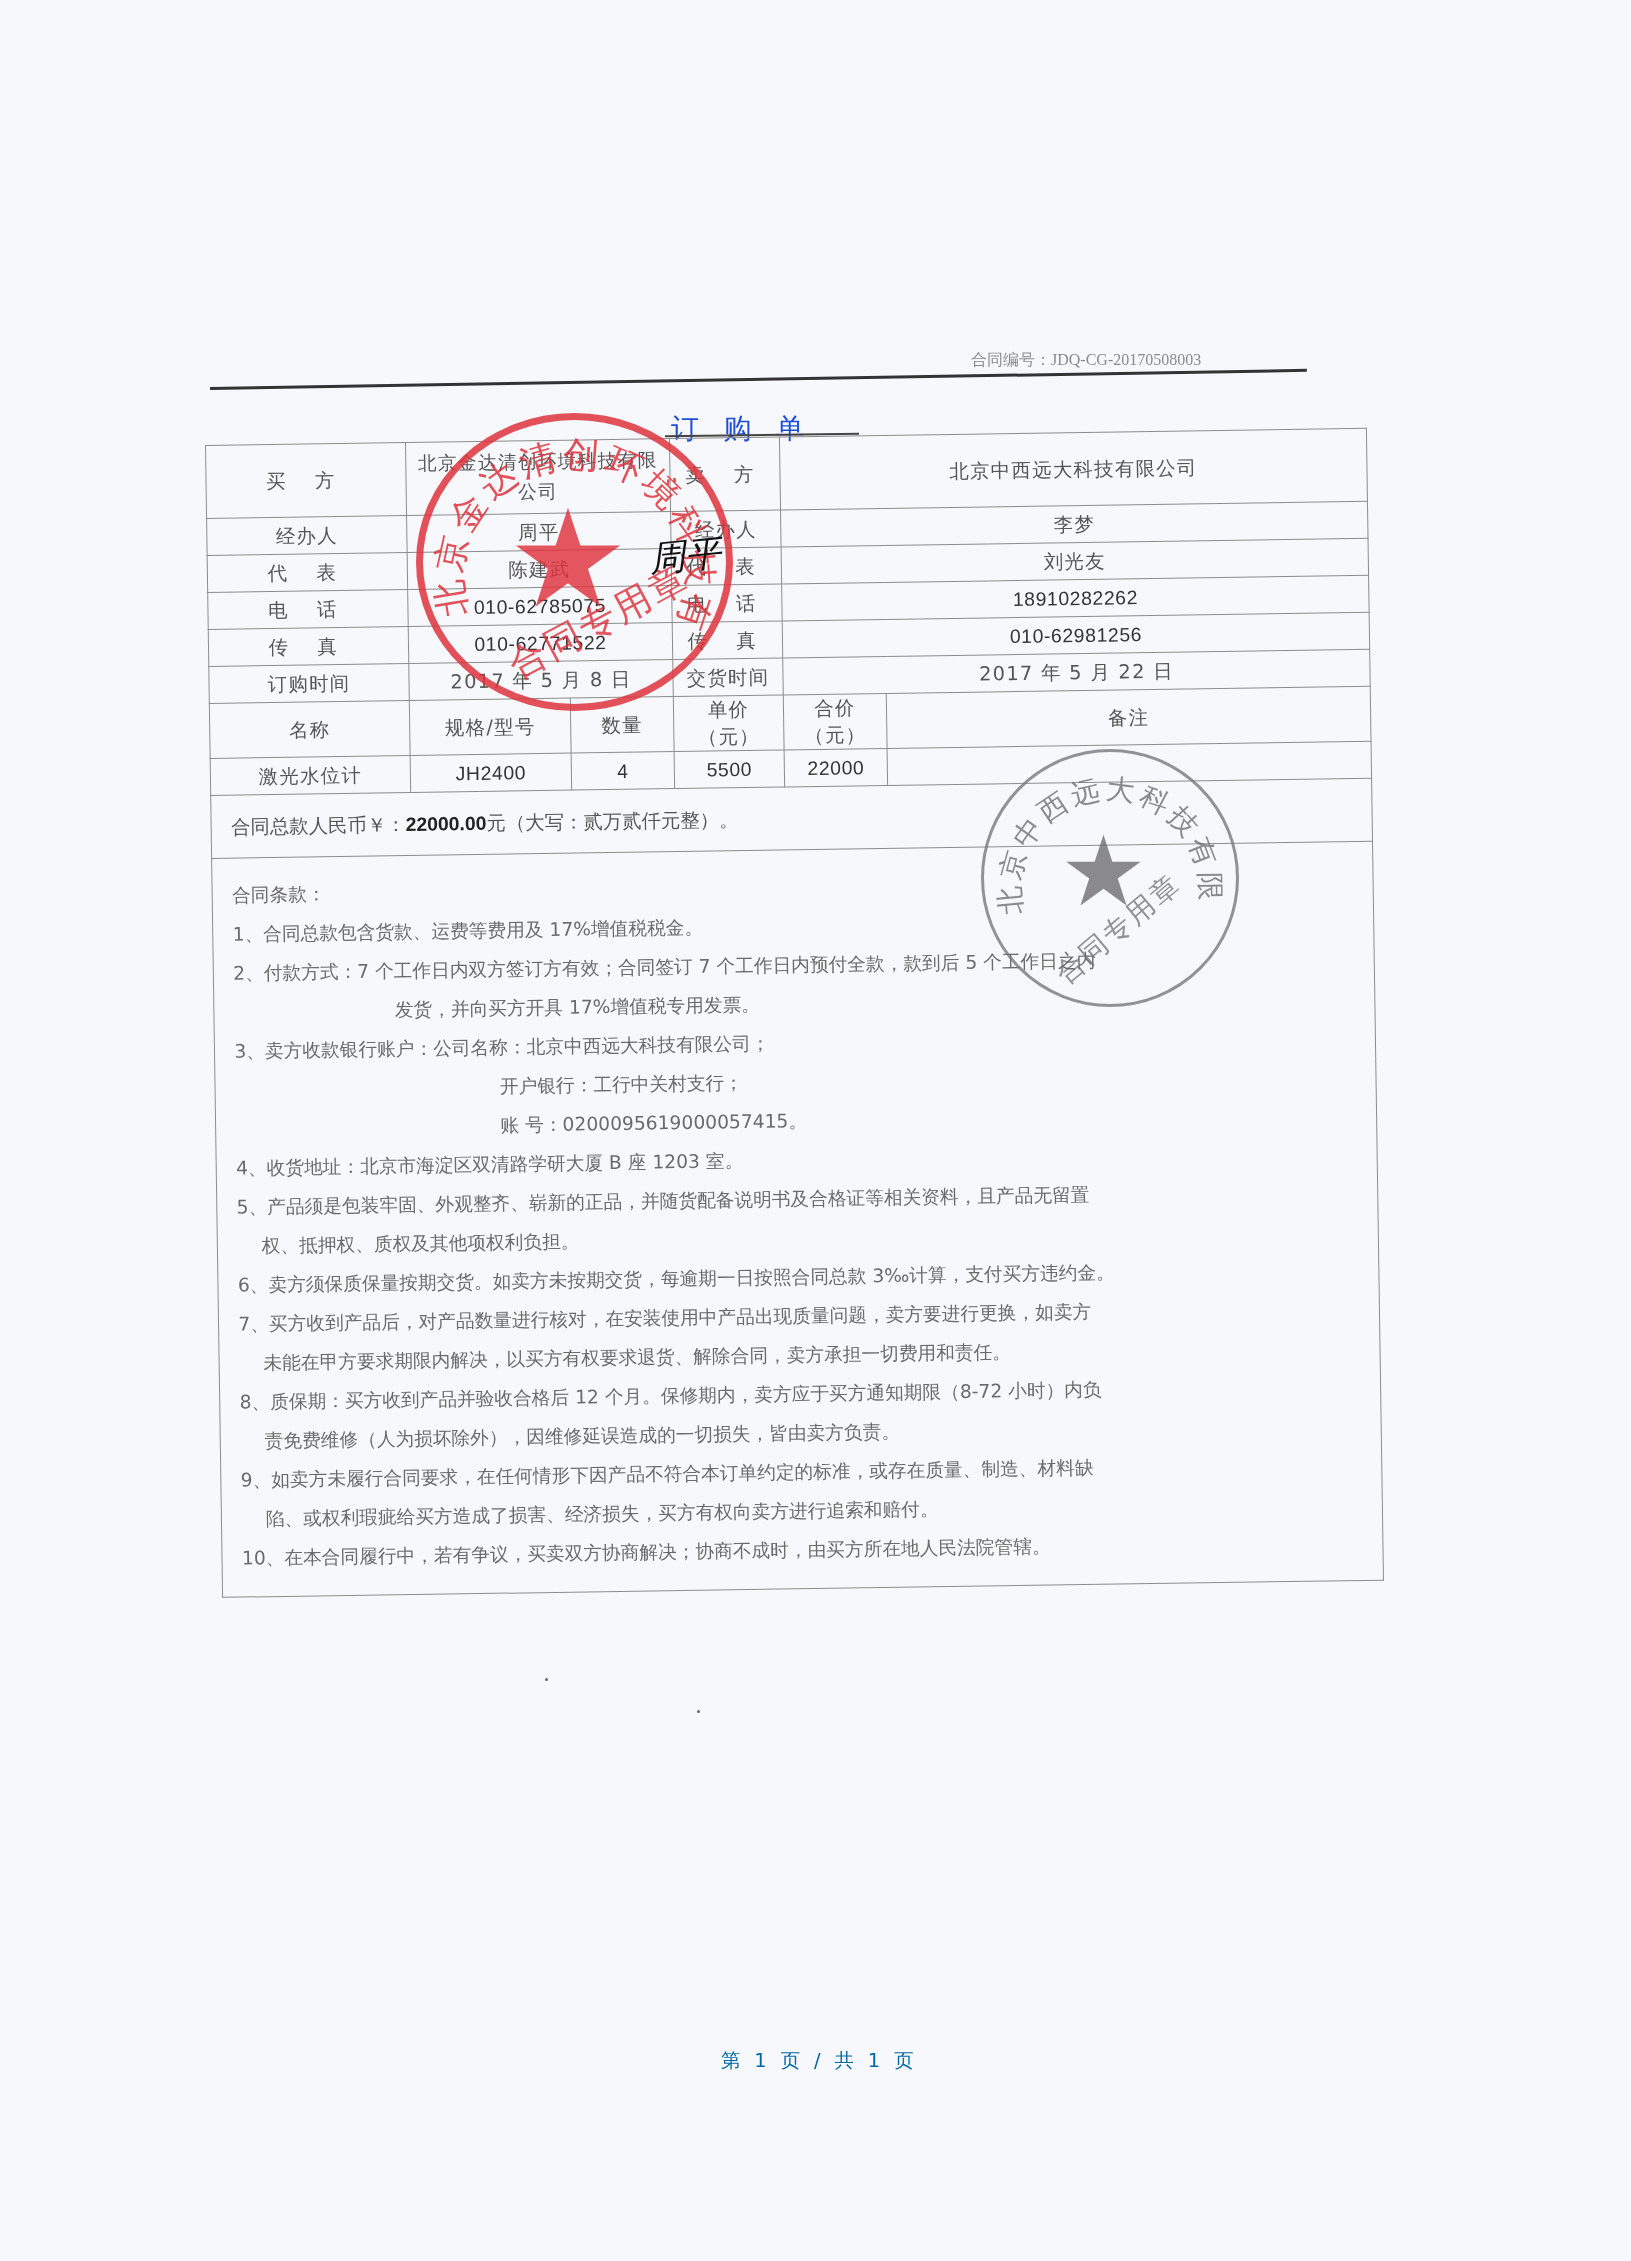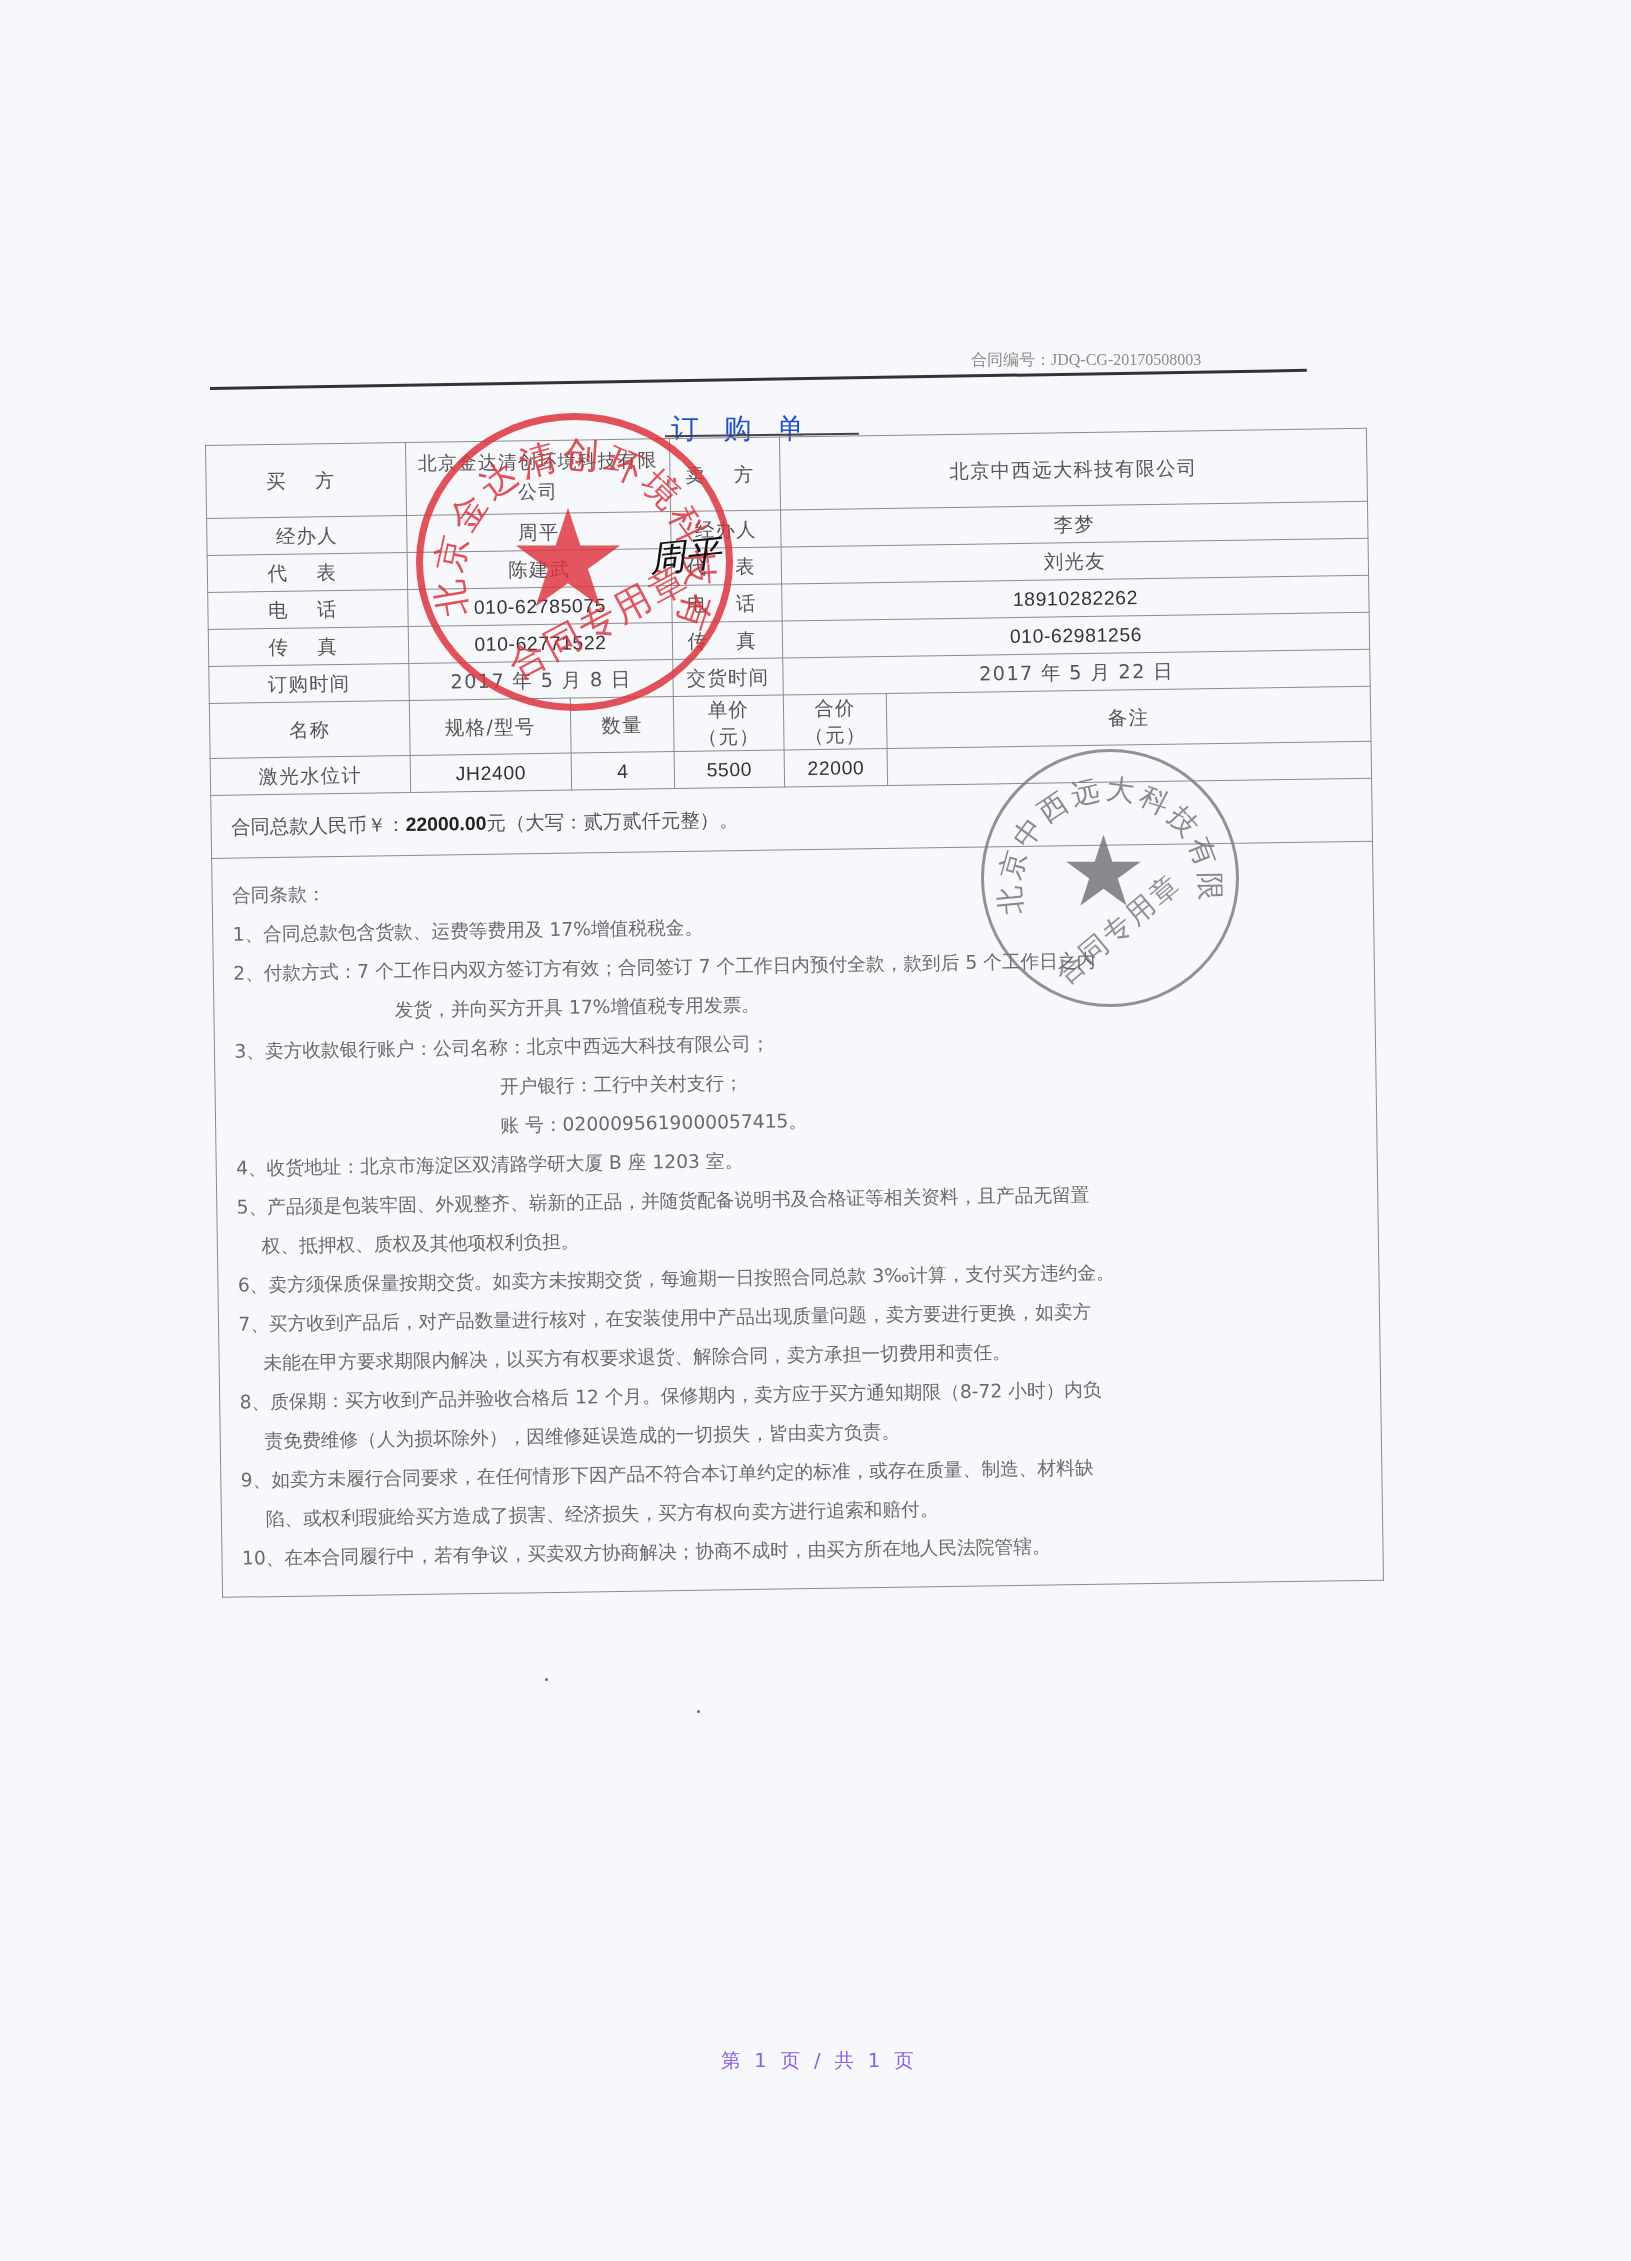--- a/index.html
+++ b/index.html
@@ -75,21 +75,21 @@
       border: 3.9px solid rgba(120, 120, 125, 0.8);
     }
     .stamp-gray .star { position: absolute; left: 76px; top: 71px; font-size: 97px; line-height: 97px; color: rgba(110, 110, 115, 0.8); }
     .stamp-gray .bottom-text { position: absolute; left: 58px; top: 158px; font-size: 28px; color: rgba(110, 110, 115, 0.75); transform: rotate(-40deg); letter-spacing: 2.6px; }
 
     .signature {
       position: absolute; left: 649px; top: 532px; font-size: 36px; color: #111;
       font-family: "DejaVu Serif", serif; transform: rotate(-6deg); font-style: italic;
     }
 
-    .footer { position: absolute; left: 721px; top: 2047px; font-size: 19.4px; color: #8b5cf6; letter-spacing: 3.9px; }
+    .footer { position: absolute; left: 721px; top: 2047px; font-size: 19.4px; color: #0369a1; letter-spacing: 3.9px; }
     .dot { position: absolute; width: 3.2px; height: 3.2px; background: #666; border-radius: 50%; }
   </style>
 </head>
 <body>
 
 <div class="page">
 
 
   <div class="contract-no">
     <span class="lbl">合同编号：</span><span>JDQ-CG-20170508003</span>

